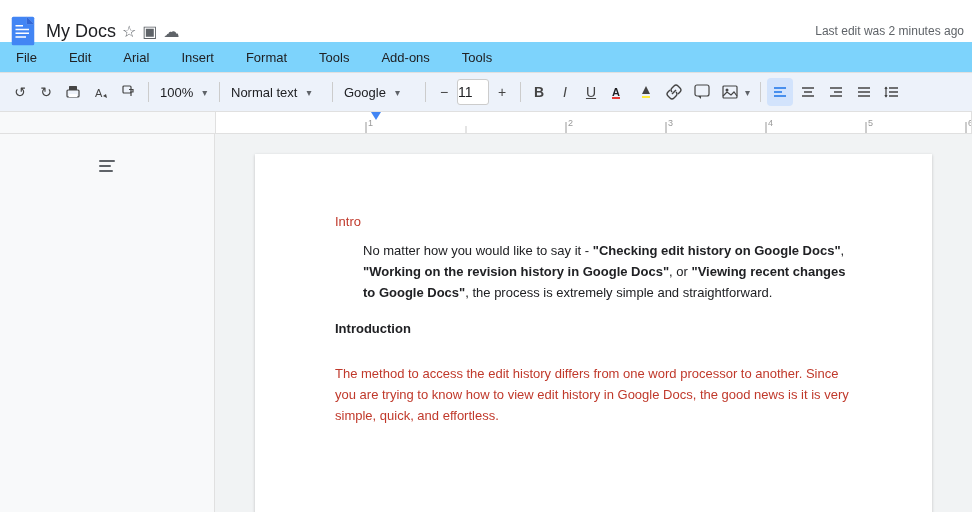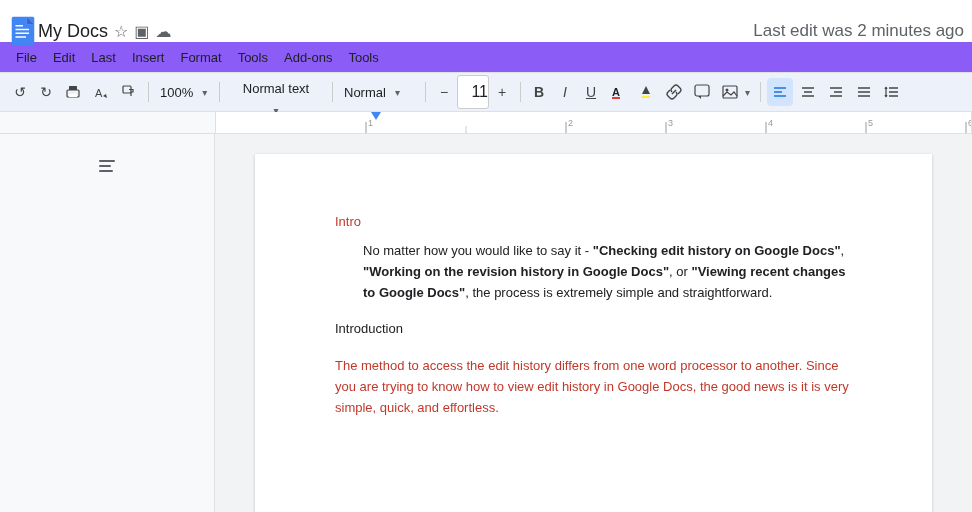--- a/index.html
+++ b/index.html
@@ -5,21 +5,21 @@
     * { box-sizing: border-box; margin: 0; padding: 0; }
     body { font-family: Arial, sans-serif; background: #f1f3f4; font-size: 13px; overflow: hidden; }
 
     
     .title-bar {
       display: flex;
       align-items: center;
       background: #fff;
       padding: 22px 8px 2px 8px;
       height: 42px;
-      gap: 0;
+      gap: 8px;
     }
     .app-logo {
       width: 30px;
       height: 30px;
       flex-shrink: 0;
     }
     .title-section {
       display: flex;
       flex-direction: column;
       flex: 1;
@@ -33,34 +33,34 @@
       font-size: 18px;
       color: #202124;
       font-family: 'Google Sans', Arial, sans-serif;
     }
     .title-icon {
       color: #5f6368;
       font-size: 16px;
       cursor: pointer;
     }
     .last-edit {
-      font-size: 17px;
+      font-size: 12px;
       color: #5f6368;
       margin-left: auto;
       align-self: center;
     }
 
     
     .menu-bar {
       display: flex;
       align-items: center;
-      background: #8b5cf6;
+      background: #7dd3fc;
       padding: 0 8px;
       height: 30px;
-      gap: 0;
+      gap: 16px;
     }
     .menu-item {
       padding: 4px 8px;
       color: #202124;
       font-size: 13px;
       cursor: pointer;
       border-radius: 4px;
     }
 
     
@@ -101,34 +101,34 @@
       border-radius: 4px;
       padding: 2px 4px;
       cursor: pointer;
       background: transparent;
       height: 28px;
       gap: 9px;
       font-size: 13px;
       color: #202124;
     }
     .zoom-select { min-width: 58px; }
-    .style-select { min-width: 100px; flex-direction: column; }
+    .style-select { min-width: 100px; }
     .font-select { min-width: 80px; }
     .font-size-area {
       display: flex;
       align-items: center;
       gap: 1px;
     }
     .font-size-input {
       width: 32px;
-      text-align: right;
+      text-align: left;
       border: 1px solid #ccc;
       border-radius: 3px;
-      height: 34px;
-      font-size: 16px;
+      height: 26px;
+      font-size: 14px;
       color: #202124;
     }
     .bold-btn { font-weight: bold; font-size: 14px; }
     .italic-btn { font-style: italic; font-size: 14px; }
     .underline-btn { text-decoration: underline; font-size: 14px; }
 
     
     .ruler {
       background: #f8f9fa;
       height: 22px;
@@ -203,23 +203,23 @@
       font-weight: bold;
     }
     .intro-paragraph {
       color: #c0392b;
       font-size: 13px;
       line-height: 1.6;
       margin-bottom: 18px;
     }
     .section-heading {
       font-size: 13px;
-      font-weight: normal;
-      color: #202124;
-      margin-bottom: 20px;
+      font-weight: bold;
+      color: #202124;
+      margin-bottom: 28px;
     }
 
     
     svg { display: inline-block; vertical-align: middle; }
 
     .chevron-down {
       font-size: 10px;
       color: #5f6368;
     }
   </style>
@@ -245,21 +245,21 @@
       <span class="title-icon">▣</span>
       <span class="title-icon">☁</span>
       <span class="last-edit">Last edit was 2 minutes ago</span>
     </div>
   </div>
 </div>
 
 <div class="menu-bar">
   <span class="menu-item">File</span>
   <span class="menu-item">Edit</span>
-  <span class="menu-item">Last</span>
+  <span class="menu-item">Arial</span>
   <span class="menu-item">Insert</span>
   <span class="menu-item">Format</span>
   <span class="menu-item">Tools</span>
   <span class="menu-item">Add-ons</span>
   <span class="menu-item">Tools</span>
 </div>
 
 <div class="toolbar">
   <button class="toolbar-btn" title="Undo">↺</button>
   <button class="toolbar-btn" title="Redo">↻</button>
@@ -290,21 +290,21 @@
   </div>
   <div class="toolbar-divider"></div>
 
   <div class="toolbar-select style-select">
     <span>Normal text</span>
     <span class="chevron-down">▾</span>
   </div>
   <div class="toolbar-divider"></div>
 
   <div class="toolbar-select font-select">
-    <span>Normal</span>
+    <span>Google</span>
     <span class="chevron-down">▾</span>
   </div>
   <div class="toolbar-divider"></div>
 
   <div class="font-size-area">
     <button class="toolbar-btn">−</button>
     <input class="font-size-input" value="11" type="text" style="">
     <button class="toolbar-btn">+</button>
   </div>
   <div class="toolbar-divider"></div>

